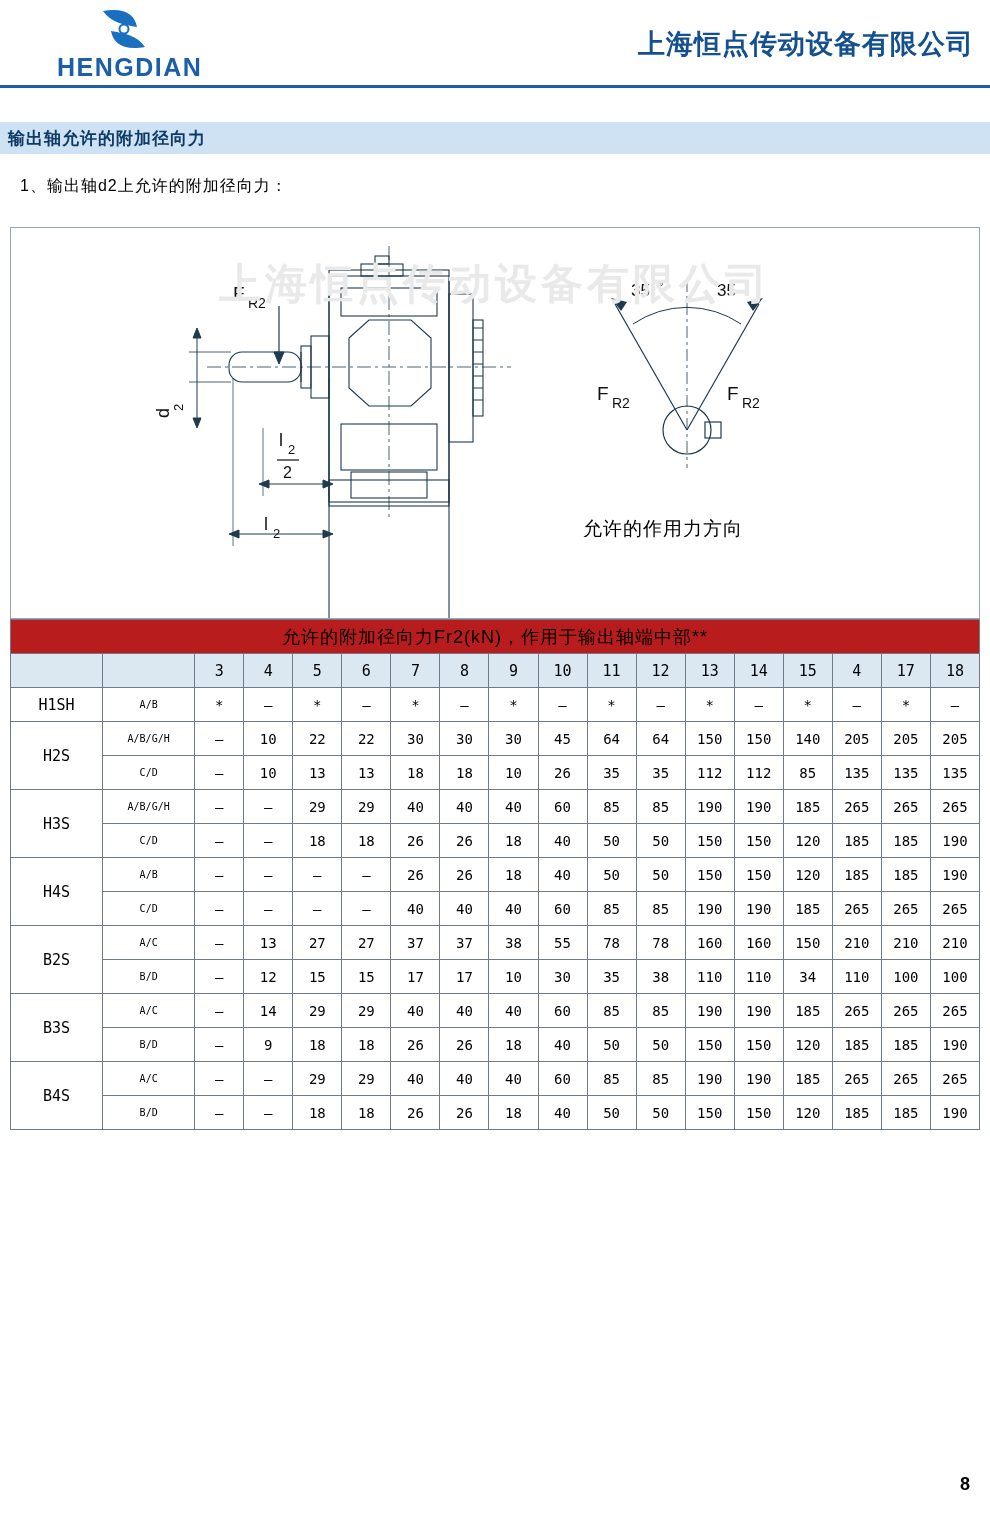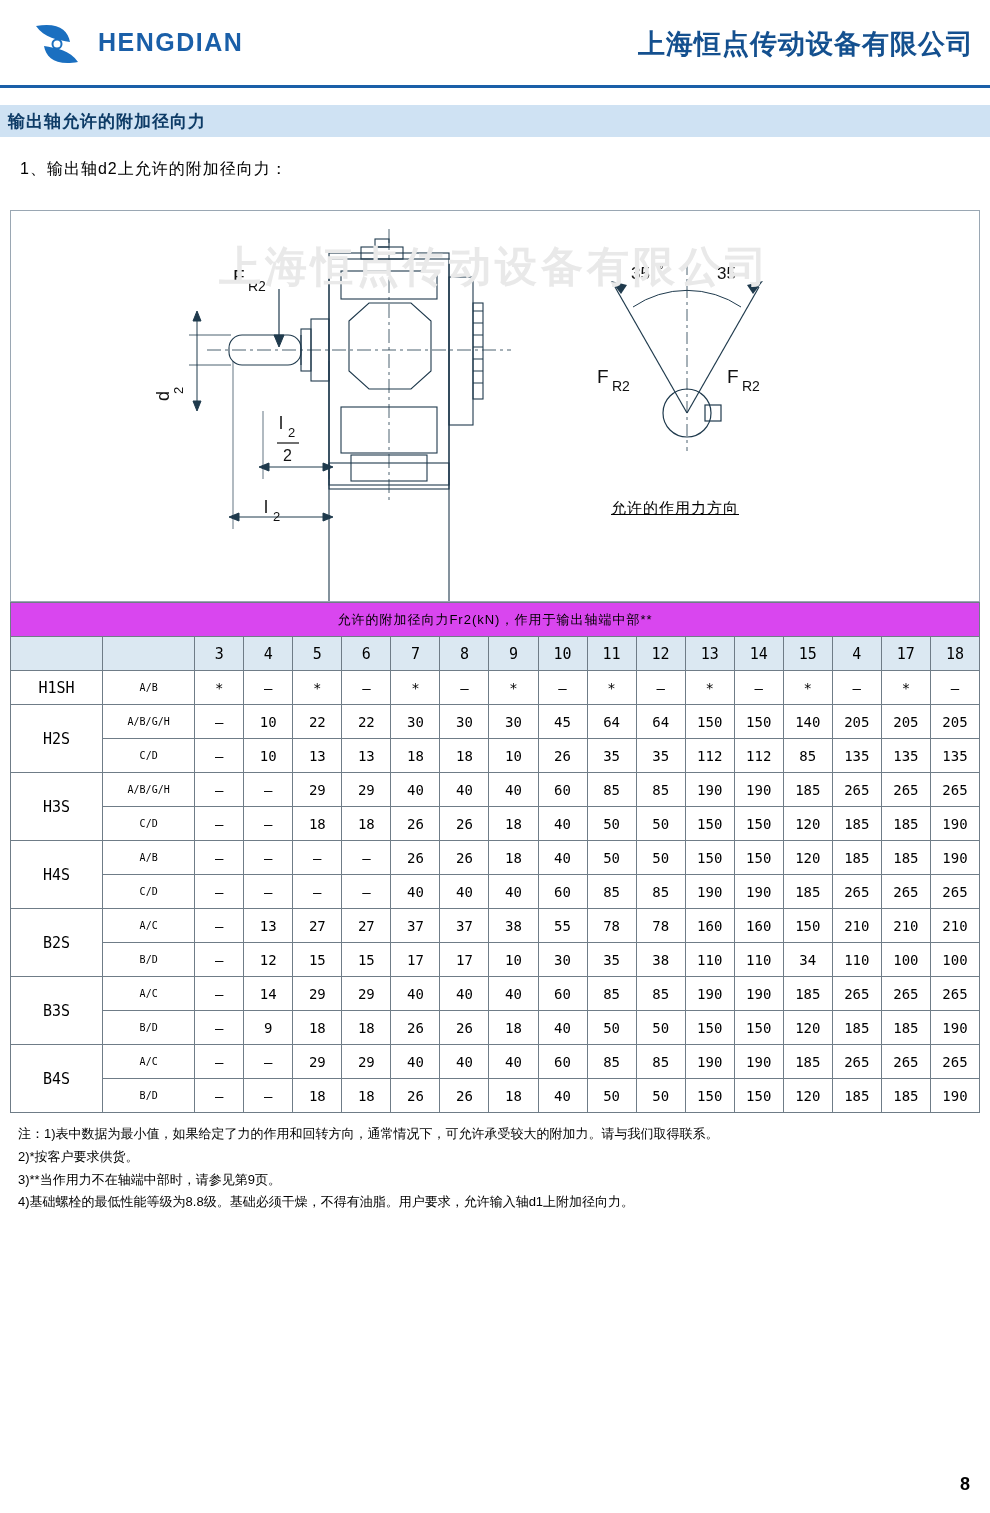--- a/index.html
+++ b/index.html
@@ -13,42 +13,42 @@
   .page { position: relative; width: 990px; height: 1513px; overflow: hidden; }
 
   
   .header {
     position: relative;
     height: 88px;
     border-bottom: 3px solid #1a5fa8;
     display: flex;
     align-items: center;
   }
-  .logo-wrap { display: flex; align-items: center; padding-left: 28px; }
+  .logo-wrap { display: flex; align-items: center; padding-left: 43px; flex-direction: column; }
   .logo-mark { width: 56px; height: 50px; }
   .logo-text {
     margin-left: 14px;
     color: #1a5fa8;
     font-size: 25px;
     letter-spacing: 1.5px;
     font-weight: bold;
   }
   .company {
     position: absolute;
     right: 16px;
     top: 26px;
     font-size: 27px;
     font-weight: bold;
     color: #14508f;
     letter-spacing: 1px;
   }
 
   
   .section-bar {
-    margin-top: 17px;
+    margin-top: 34px;
     background: #cfe2f3;
     height: 32px;
     display: flex;
     align-items: center;
     padding-left: 8px;
   }
   .section-bar .title {
     font-size: 17px;
     font-weight: bold;
     color: #0d3b66;
@@ -76,45 +76,44 @@
     left: 0; right: 0;
     text-align: center;
     font-size: 42px;
     color: #e9e9e9;
     font-weight: bold;
     letter-spacing: 4px;
     user-select: none;
   }
   .fig-caption {
     position: absolute;
-    left: 600px;
+    left: 572px;
     top: 288px;
-    font-size: 15px;
+    font-size: 19px;
     letter-spacing: 1px;
-    text-decoration: underline;
   }
 
   
   table.main {
     margin: 0 10px;
     border-collapse: collapse;
     width: 970px;
     font-size: 14px;
   }
   table.main td, table.main th {
     border: 1px solid #6f7c87;
     text-align: center;
     font-weight: normal;
     font-family: "DejaVu Sans Mono", monospace;
     height: 34px;
   }
   .band {
-    background: #d946ef;
+    background: #b91c1c;
     font-family: "Liberation Sans", sans-serif !important;
-    font-size: 13px;
+    font-size: 18px;
     letter-spacing: 1px;
     height: 46px;
   }
   .hdr-row td { background: #dbe8f2; font-size: 15px; height: 38px; }
   .model-col { width: 92px; font-family: Liberation Sans, sans-serif; font-size: 15px; }
   .variant-col { width: 92px; font-size: 10px; }
   .num-col { width: 49px; }
 
   
   .notes {
@@ -540,21 +539,15 @@
           <td class="num-col">150</td>
           <td class="num-col">150</td>
           <td class="num-col">120</td>
           <td class="num-col">185</td>
           <td class="num-col">185</td>
           <td class="num-col">190</td>
         </tr>
       </tbody>
   </table>
 
-  <div class="notes">
-    <div>注：1)表中数据为最小值，如果给定了力的作用和回转方向，通常情况下，可允许承受较大的附加力。请与我们取得联系。</div>
-    <div>2)*按客户要求供货。</div>
-    <div>3)**当作用力不在轴端中部时，请参见第9页。</div>
-    <div>4)基础螺栓的最低性能等级为8.8级。基础必须干燥，不得有油脂。用户要求，允许输入轴d1上附加径向力。</div>
-  </div>
 
   <div class="page-num">8</div>
 </div>
 
 </body></html>

